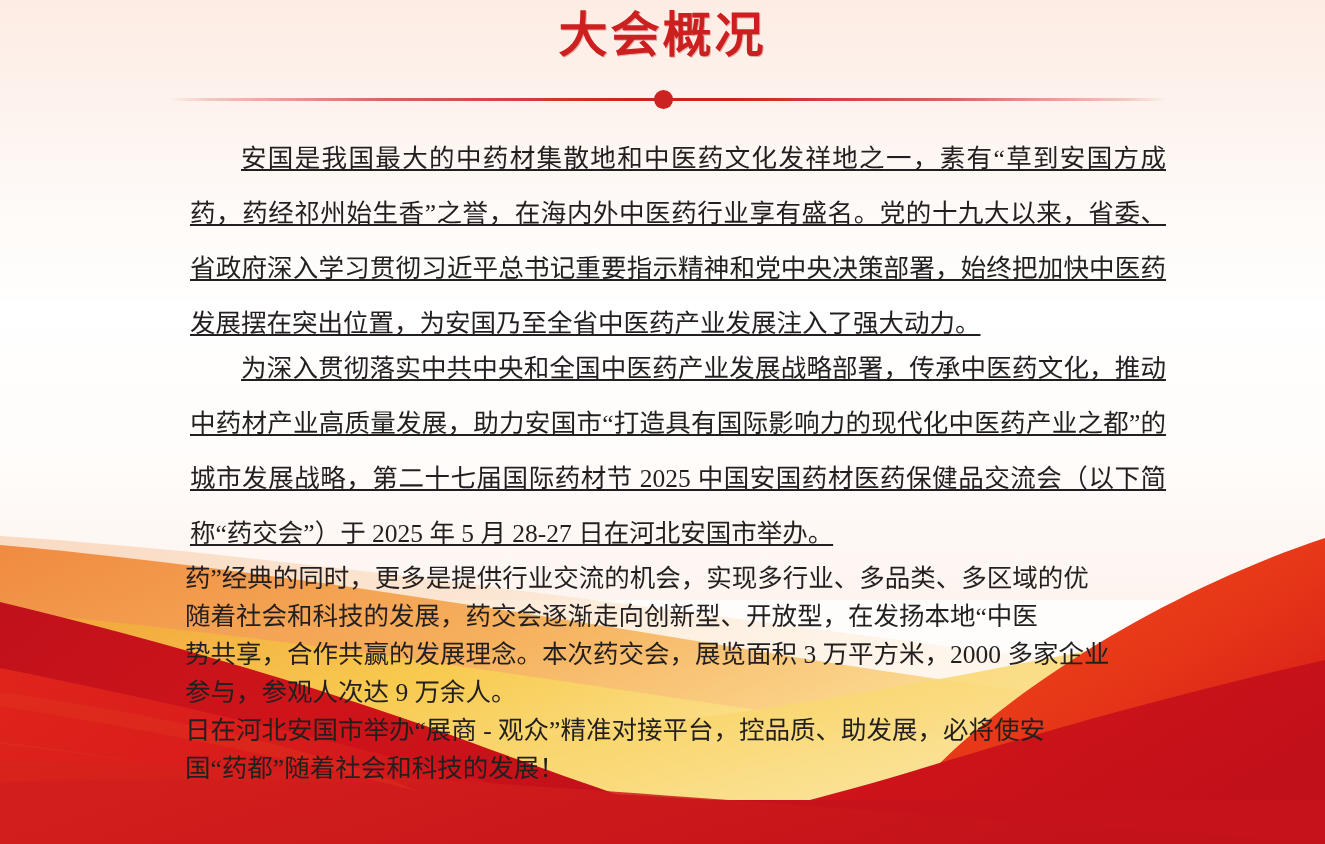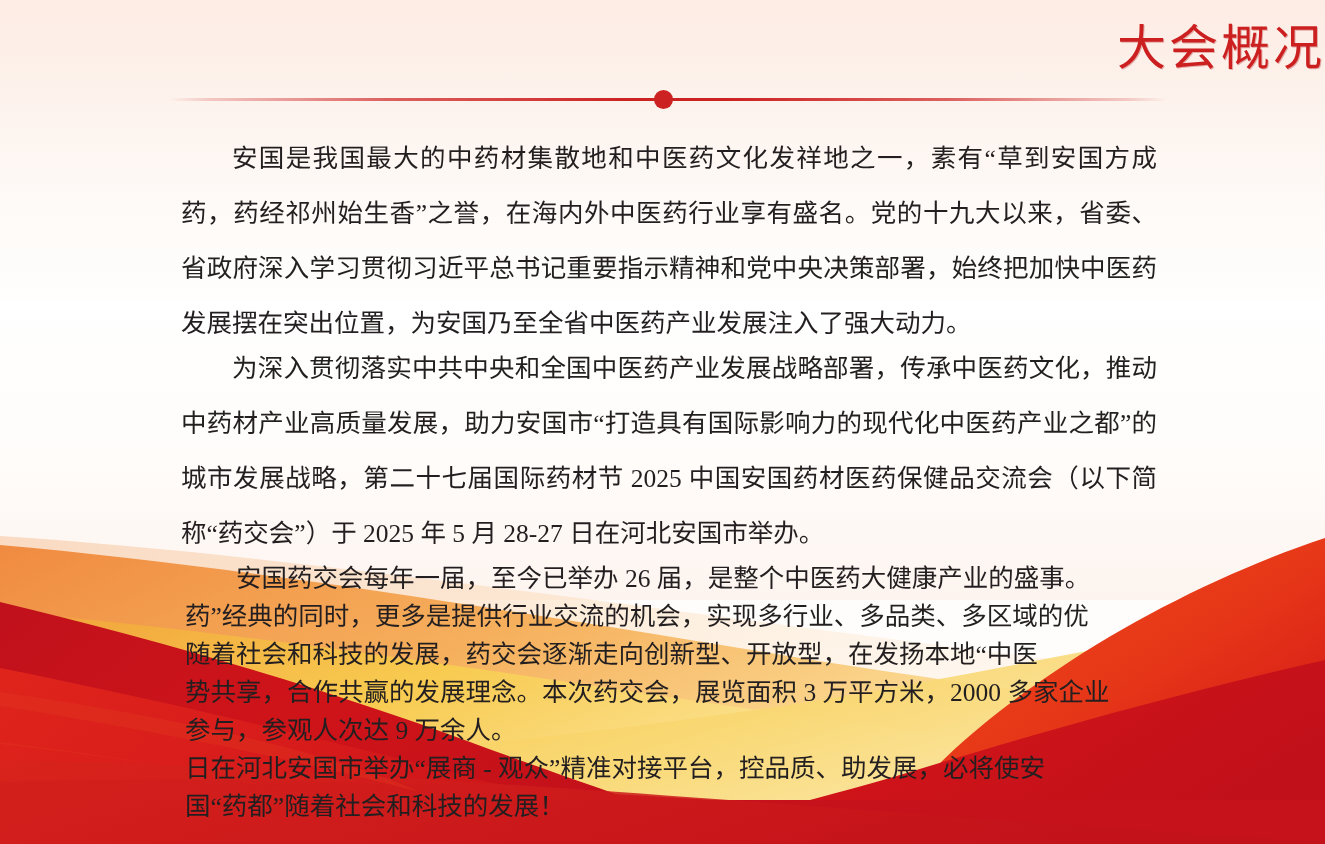--- a/index.html
+++ b/index.html
@@ -50,29 +50,28 @@
 
   
   .header {
     position: absolute;
     left: 0; top: 0;
     width: 1325px;
     text-align: center;
   }
   .page-title {
     margin: 0;
-    padding-top: 22px;
+    padding-top: 9px;
     font-size: 49px;
     line-height: 1.12;
-    font-weight: normal;
+    font-weight: bold;
     letter-spacing: 3px;
     color: #cc1f20;
     text-shadow: 1px 1px 0 rgba(170,20,20,.30);
     font-family: "Liberation Serif", "DejaVu Serif", serif;
-    text-align: right;
   }
 
   
   .divider-wrap {
     position: absolute;
     left: 0;
     top: 92px;
     width: 1325px;
     height: 20px;
   }
@@ -109,27 +108,28 @@
     top: 0;
     width: 1325px;
   }
   .para {
     margin: 0;
     color: #231f20;
     font-family: "Liberation Serif", "DejaVu Serif", serif;
   }
   .para-upper {
     position: absolute;
-    left: 181px;
+    left: 190px;
     width: 976px;
     font-size: 25.5px;
     line-height: 55px;
     text-indent: 2em;
     text-align: justify;
     text-justify: inter-character;
+    text-decoration: underline;
   }
   #para-1 { top: 131px; }
   #para-2 { top: 341px; }
 
   .para-lower {
     position: absolute;
     left: 185px;
     width: 976px;
     font-size: 25.5px;
     line-height: 38px;
@@ -236,21 +236,20 @@
     <div class="divider-dot"></div>
   </div>
 
   <article class="article">
 
     <p id="para-1" class="para para-upper">安国是我国最大的中药材集散地和中医药文化发祥地之一，素有“草到安国方成药，药经祁州始生香”之誉，在海内外中医药行业享有盛名。党的十九大以来，省委、省政府深入学习贯彻习近平总书记重要指示精神和党中央决策部署，始终把加快中医药发展摆在突出位置，为安国乃至全省中医药产业发展注入了强大动力。</p>
 
     <p id="para-2" class="para para-upper">为深入贯彻落实中共中央和全国中医药产业发展战略部署，传承中医药文化，推动中药材产业高质量发展，助力安国市“打造具有国际影响力的现代化中医药产业之都”的城市发展战略，第二十七届国际药材节 2025 中国安国药材医药保健品交流会（以下简称“药交会”）于 2025 年 5 月 28-27 日在河北安国市举办。</p>
 
     <div id="para-3" class="para para-lower">
-      <span class="nowrap-blk first-line-indent">安国药交会每年一届，至今已举办 26 届，是整个中医药大健康产业的盛事。</span>
       <span class="nowrap-blk">药”经典的同时，更多是提供行业交流的机会，实现多行业、多品类、多区域的优</span>
       <span class="nowrap-blk">随着社会和科技的发展，药交会逐渐走向创新型、开放型，在发扬本地“中医</span>
       <span class="nowrap-blk">势共享，合作共赢的发展理念。本次药交会，展览面积 3 万平方米，2000 多家企业</span>
       <span class="nowrap-blk">参与，参观人次达 9 万余人。</span>
       <span class="nowrap-blk">日在河北安国市举办“展商 - 观众”精准对接平台，控品质、助发展，必将使安</span>
       <span class="nowrap-blk">国“药都”随着社会和科技的发展！</span>
     </div>
 
   </article>
 

